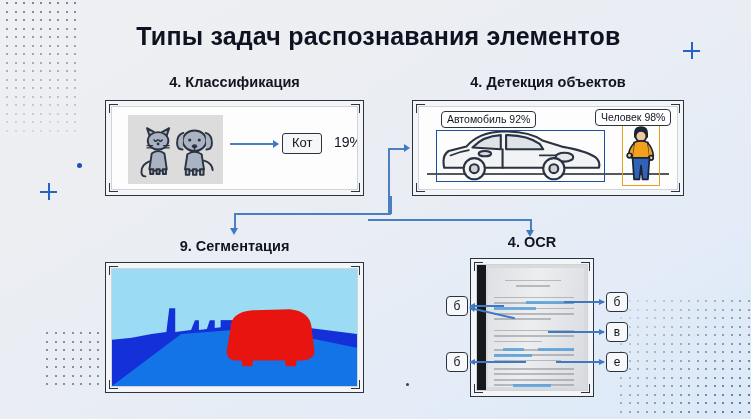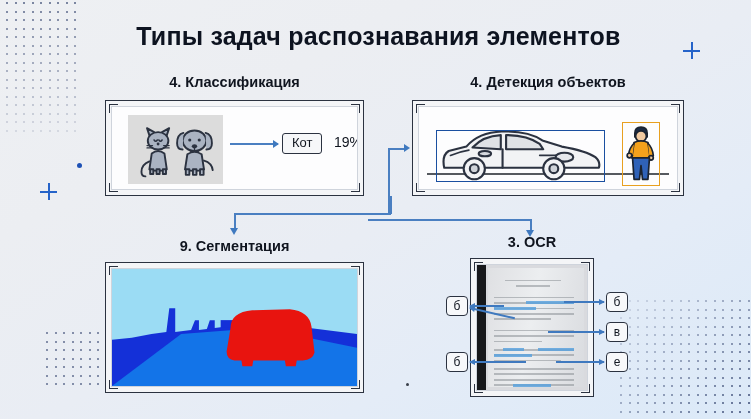--- a/index.html
+++ b/index.html
@@ -562,21 +562,21 @@
   <div class="plus" style="left:683px; top:42px; width:17px; height:17px;"></div>
   <div class="bluedot" style="left:77px; top:163px;"></div>
   <div class="darkdot" style="left:406px; top:383px;"></div>
 </div>
 
 <div class="title">Типы задач распознавания элементов</div>
 
 <div class="caption" style="left:105px; top:74px; width:259px;">4. Классификация</div>
 <div class="caption" style="left:412px; top:74px; width:272px;">4. Детекция объектов</div>
 <div class="caption" style="left:105px; top:238px; width:259px;">9. Сегментация</div>
-<div class="caption" style="left:470px; top:234px; width:124px;">3. OCR</div>
+<div class="caption" style="left:470px; top:234px; width:124px;">4. OCR</div>
 
 <div class="frame" id="p1">
   <div class="corner tl"></div>
   <div class="corner tr"></div>
   <div class="corner bl"></div>
   <div class="corner br"></div>
   <div class="inner">
     <div class="photo">
       <svg viewBox="0 0 120 86" width="95" height="69">
         <g fill="#aab3c2" stroke="#2b3240" stroke-width="2.4" stroke-linejoin="round" stroke-linecap="round">
@@ -630,34 +630,36 @@
         <ellipse cx="58" cy="46" rx="7" ry="3" fill="#d6d9de"></ellipse>
       </g>
       <g stroke="#2b3240" stroke-width="2.4" fill="#f2f3f5">
         <circle cx="46" cy="63" r="12"></circle>
           <circle cx="46" cy="63" r="5" fill="#cfd3d9"></circle>
         <circle cx="136" cy="63" r="12"></circle>
           <circle cx="136" cy="63" r="5" fill="#cfd3d9"></circle>
       </g>
     </svg>
     <div class="box-blue" style="left:17px; top:23px; width:169px; height:52px;"></div>
+    <div class="det-label" style="left:22px; top:4px;">Автомобиль 92%</div>
 
     <svg viewBox="0 0 44 78" width="34" height="60" style="position:absolute;left:205px;top:17px;z-index:3;">
       <g stroke="#1b2330" stroke-width="2.2" stroke-linejoin="round" stroke-linecap="round">
         <path d="M14 12 q0 -8 8 -8 q8 0 8 8 v5 q-8 3 -16 0z" fill="#1b2a44"></path>
         <circle cx="22" cy="16" r="7" fill="#f0c9a0"></circle>
         <path d="M13 24 q9 -4 18 0 l3 20 q-12 4 -24 0z" fill="#f3a11c"></path>
         <path d="M13 25 q-6 6 -7 14 l5 2" fill="#f3a11c"></path>
         <path d="M31 25 q6 6 7 16 l-5 2" fill="#f3a11c"></path>
         <circle cx="7" cy="41" r="3" fill="#f0c9a0"></circle>
         <circle cx="35" cy="44" r="3" fill="#f0c9a0"></circle>
         <path d="M11 44 h22 l-2 28 h-7 l-2 -18 l-2 18 h-7z" fill="#2f62b8"></path>
       </g>
     </svg>
     <div class="box-orange" style="left:203px; top:15px; width:38px; height:64px;"></div>
+    <div class="det-label" style="left:176px; top:2px;">Человек 98%</div>
   </div>
 </div>
 
 <div class="frame" id="p3">
   <div class="corner tl"></div>
   <div class="corner tr"></div>
   <div class="corner bl"></div>
   <div class="corner br"></div>
   <div class="inner">
     <div class="seg">

